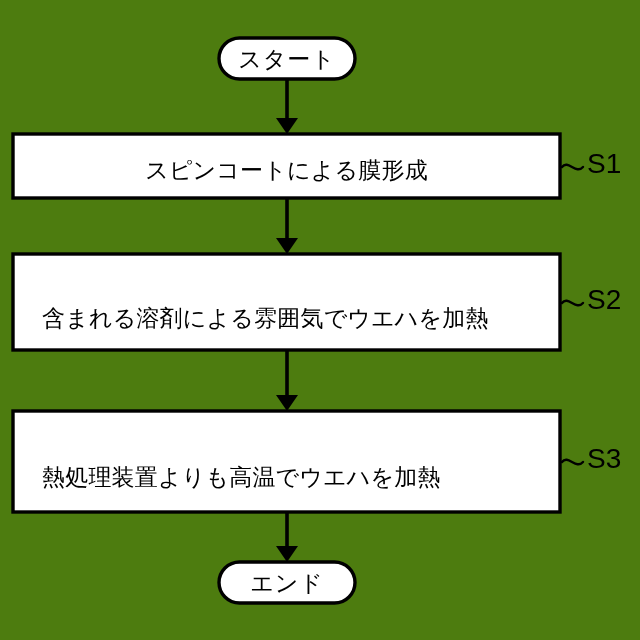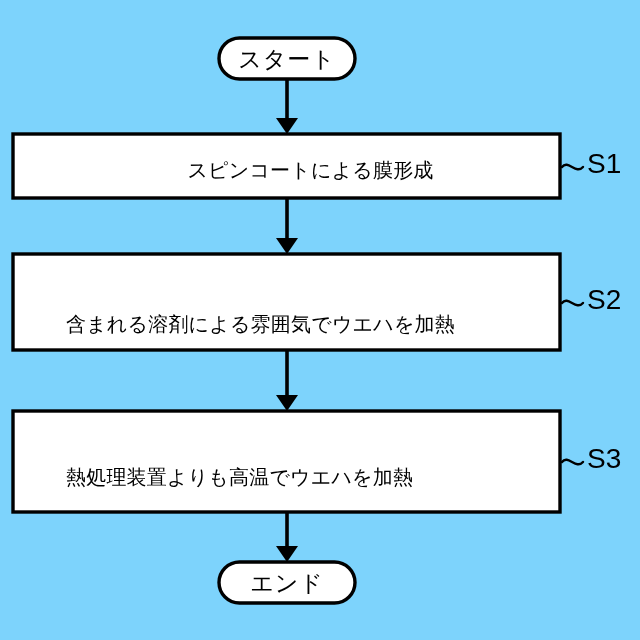--- a/index.html
+++ b/index.html
@@ -7,21 +7,21 @@
     padding: 0;
     background: #ffffff;
   }
   body {
     font-family: "Liberation Sans", "DejaVu Sans", sans-serif;
   }
   #canvas {
     position: relative;
     width: 640px;
     height: 640px;
-    background: #7dd3fc;
+    background: #4d7c0f;
     overflow: hidden;
   }
   svg.flow {
     position: absolute;
     left: 0;
     top: 0;
     width: 640px;
     height: 640px;
   }
   
@@ -62,26 +62,25 @@
   .step-code {
     font-family: "Liberation Sans", "DejaVu Sans", sans-serif;
     font-size: 28px;
     fill: #000000;
     text-anchor: start;
     dominant-baseline: middle;
   }
   .box-text {
     position: absolute;
     font-family: "DejaVu Sans", "Liberation Sans", sans-serif;
-    font-size: 20px;
+    font-size: 23px;
     line-height: 30px;
     color: #000000;
     white-space: pre;
     letter-spacing: 0.2px;
-    padding-left: 24px;
   }
   .box-text.centered {
     text-align: center;
   }
 </style>
 </head>
 <body>
 
 <div id="canvas">
 
@@ -141,17 +140,17 @@
 
     <g>
       <rect class="term-shape" x="219" y="562" width="136" height="41" rx="20.5" ry="20.5"></rect>
       <text class="term-label" x="287" y="584">エンド</text>
     </g>
 
   </svg>
 
   <div class="box-text centered" style="left:13px; top:155px; width:547px;">スピンコートによる膜形成</div>
 
-  <div class="box-text" style="left:42px; top:303px;margin-top:6px;">含まれる溶剤による雰囲気でウエハを加熱</div>
+  <div class="box-text" style="left:42px; top:303px;">含まれる溶剤による雰囲気でウエハを加熱</div>
 
   <div class="box-text" style="left:42px; top:462px;text-align:right;">熱処理装置よりも高温でウエハを加熱</div>
 
 </div>
 
 </body></html>

